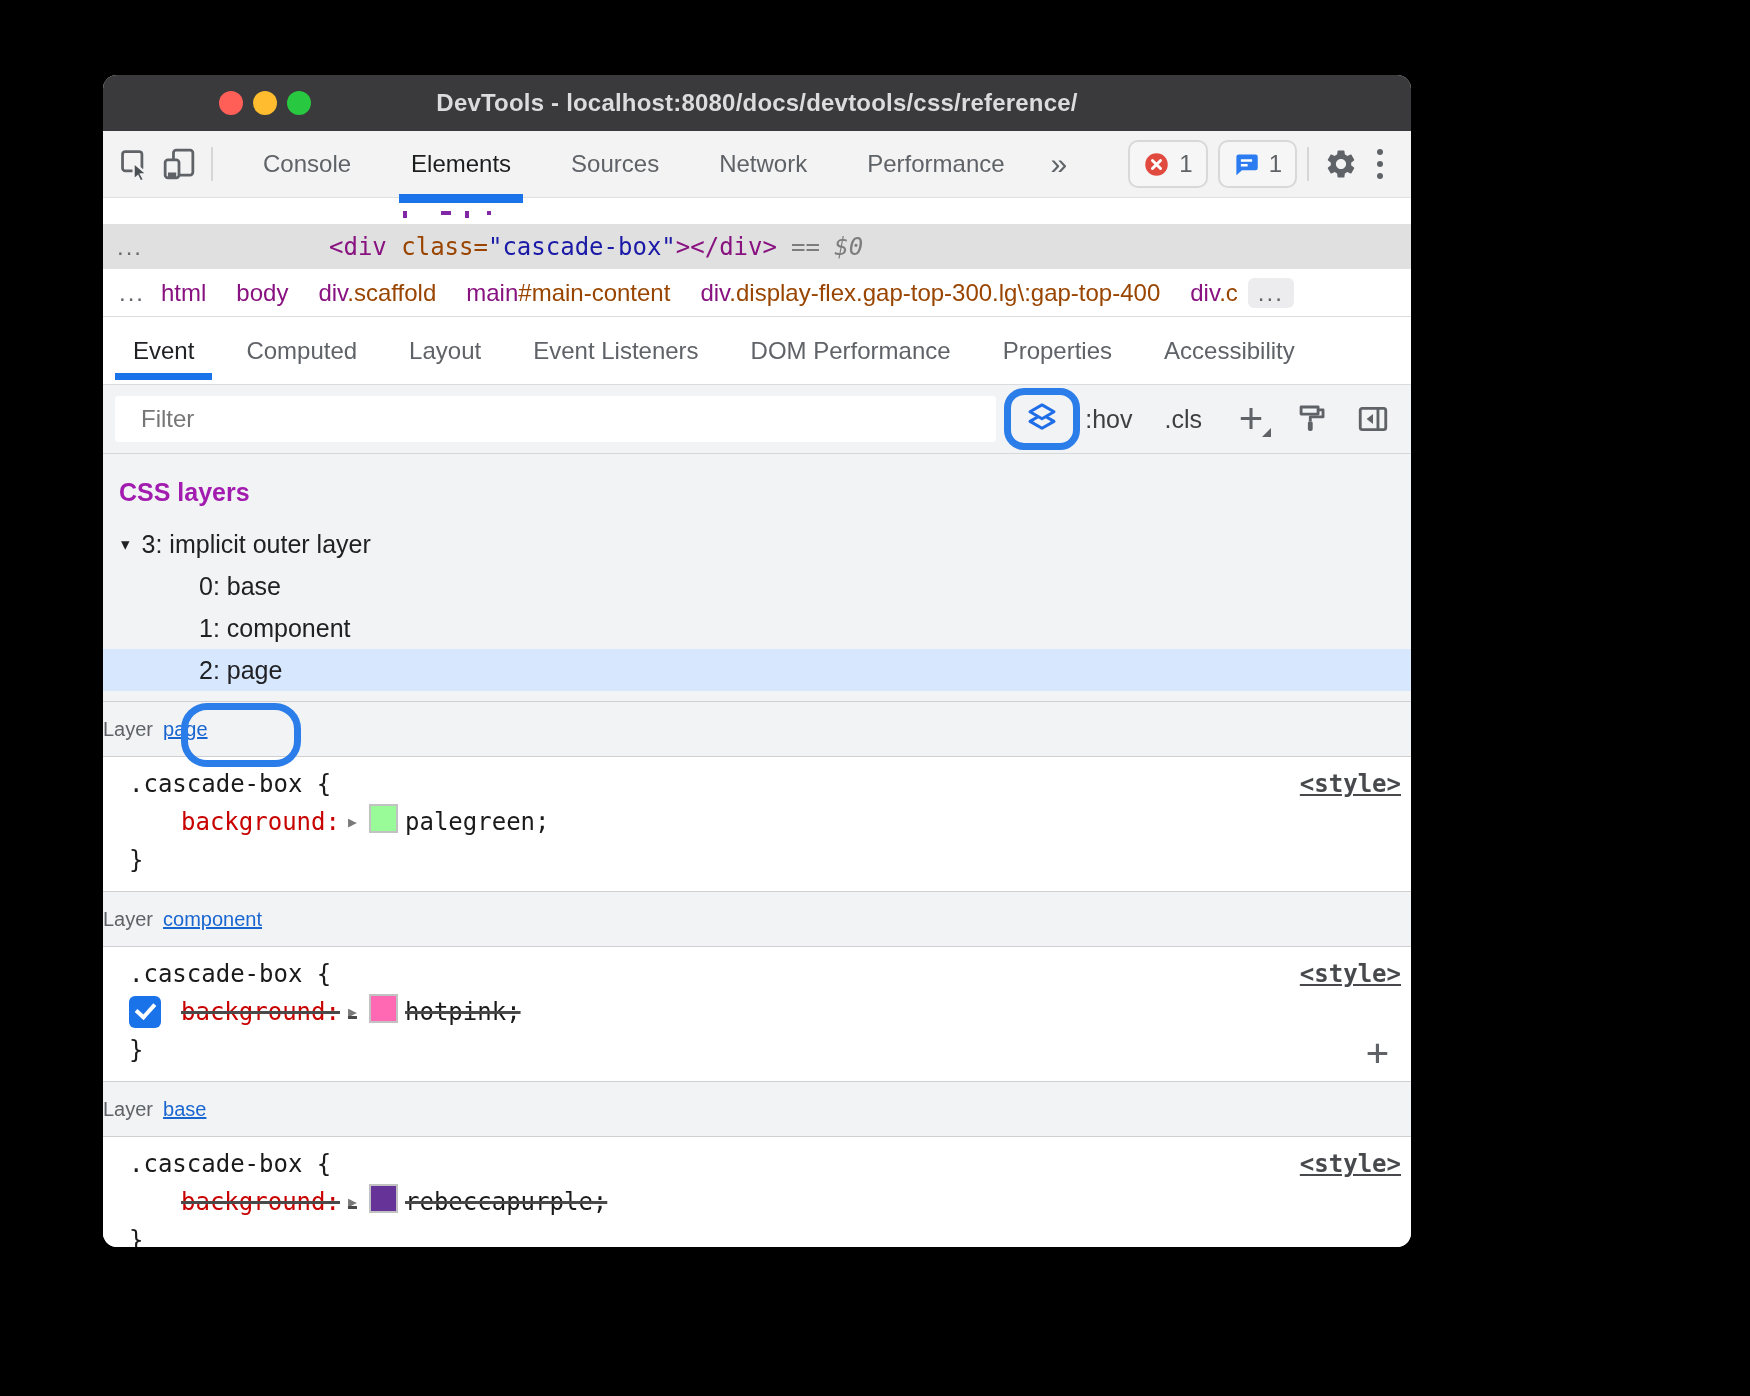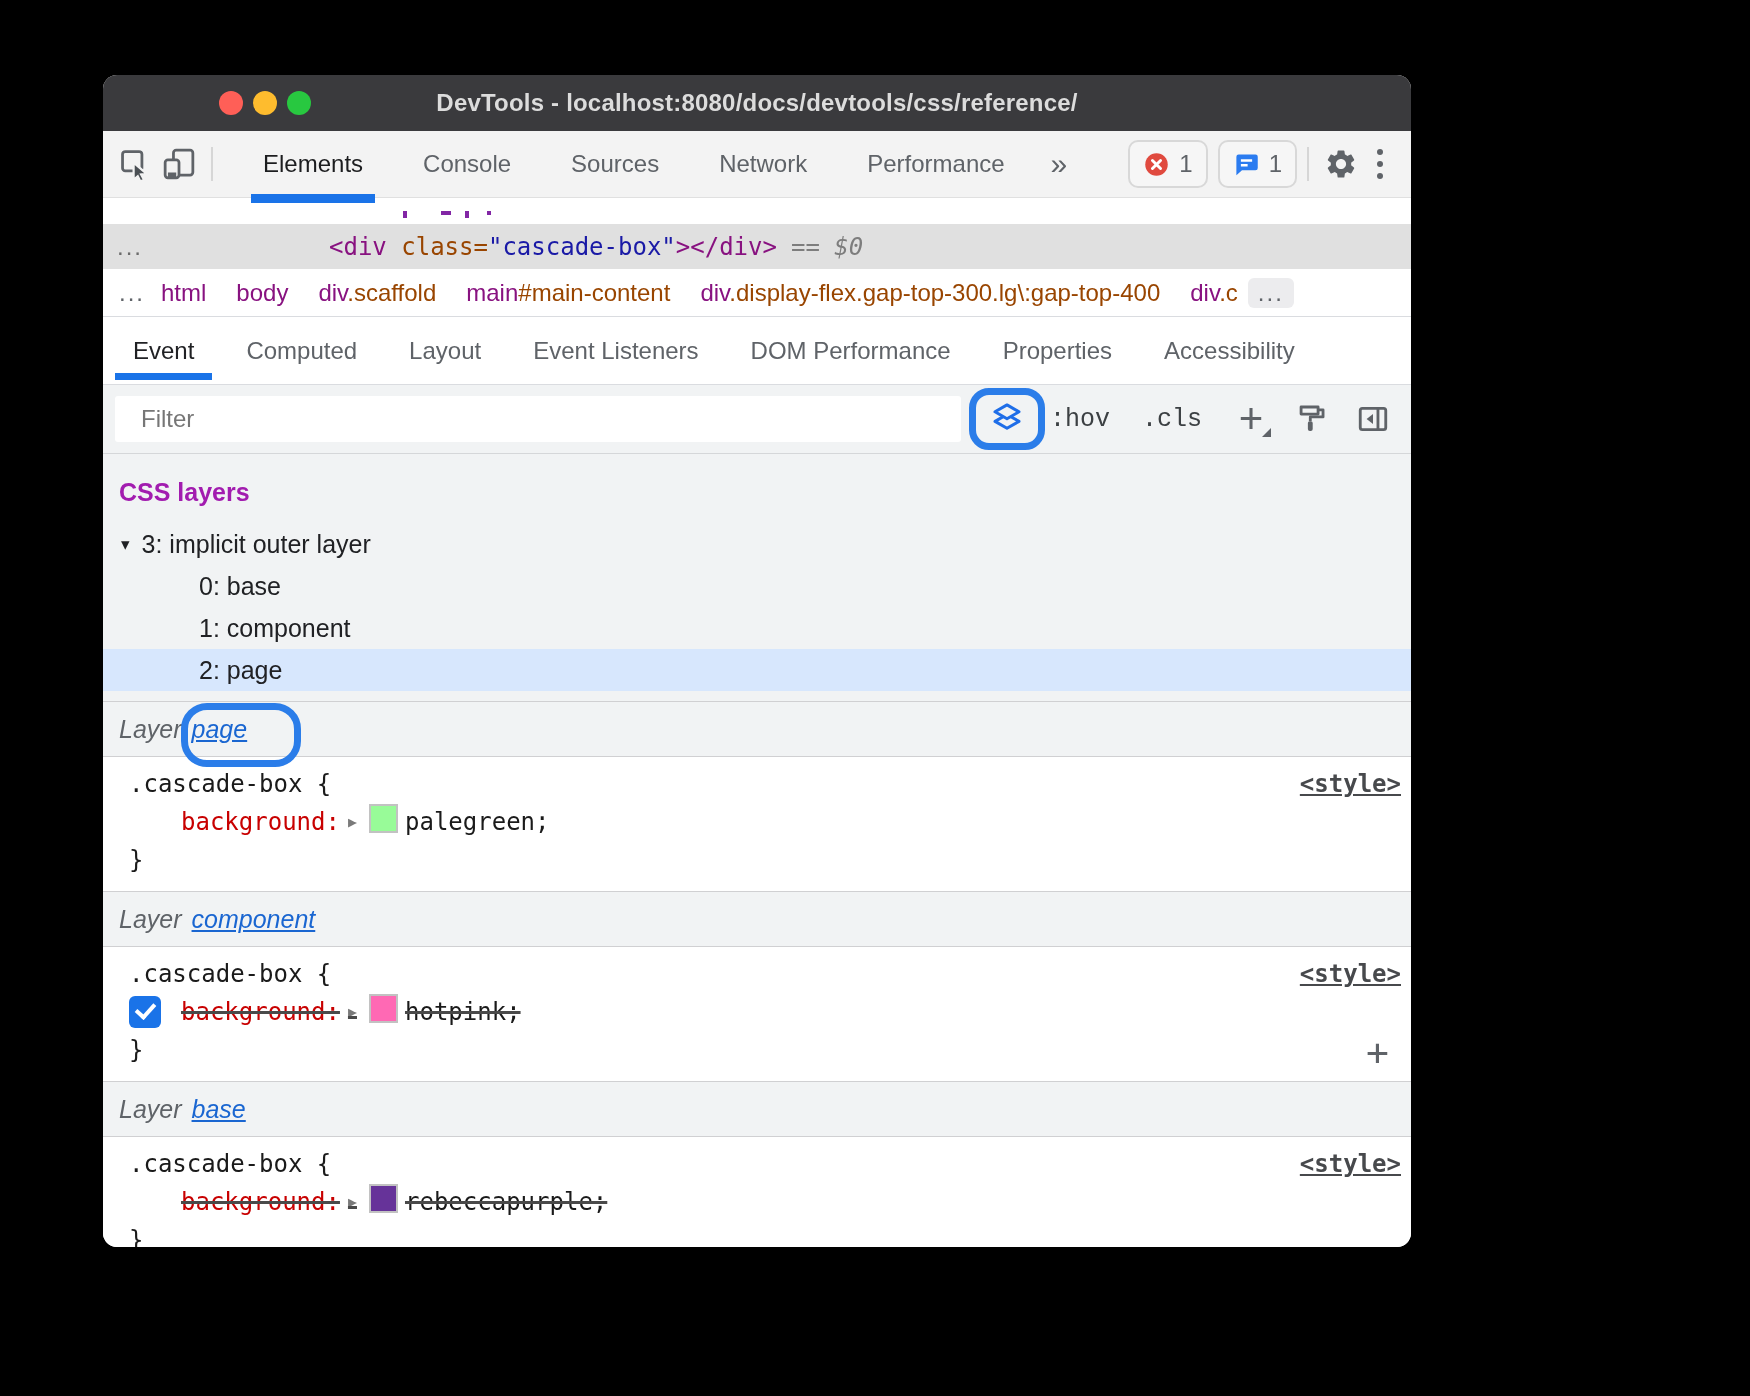--- a/index.html
+++ b/index.html
@@ -94,42 +94,42 @@
     flex:1;max-width:1044px;height:46px;background:#fff;border:none;outline:none;
     border-radius:3px;font-size:24px;color:#202124;padding:0 26px;font-family:"Liberation Sans",sans-serif;
   }
   .filter-input::placeholder{color:#767676;}
   .layers-btn{position:relative;width:48px;height:48px;margin-left:22px;display:flex;align-items:center;justify-content:center;}
   .ring{
     position:absolute;border:7px solid #2b7de9;border-radius:20px;pointer-events:none;z-index:9;
   }
   .ring.layers-ring{width:62px;height:48px;left:50%;top:50%;transform:translate(-50%,-50%);}
   .mono-btn{
-    font-family:Liberation Mono, monospace;font-size:25px;color:#3c4043;
+    font-family:Liberation Sans, sans-serif;font-size:25px;color:#3c4043;
     padding:0 13px;margin-left:6px;
   }
   .plus-btn{position:relative;margin-left:14px;width:44px;height:44px;display:flex;align-items:center;justify-content:center;
     font-size:42px;font-weight:300;color:#5f6368;line-height:1;}
   .plus-btn::after{
     content:"";position:absolute;right:2px;bottom:4px;width:0;height:0;
     border-left:9px solid transparent;border-bottom:9px solid #5f6368;
   }
   .icon-btn{width:48px;height:48px;margin-left:14px;display:flex;align-items:center;justify-content:center;}
   
   .layers-pane{background:#f1f3f4;padding:14px 0 10px 0;flex:0 0 auto;}
   .pane-title{font-size:25px;font-weight:700;color:#a21caf;padding:10px 16px 16px 16px;}
   .tree-row{height:42px;display:flex;align-items:center;font-size:25px;color:#202124;}
   .tree-root{padding-left:18px;}
   .tree-child{padding-left:96px;}
   .tree-child.selected{background:#d7e7fd;}
   .expander{font-size:17px;color:#202124;margin-right:12px;}
   
   .layer-header{
     height:54px;flex:0 0 54px;background:#f1f3f4;border-top:1px solid #d0d0d2;border-bottom:1px solid #d0d0d2;
-    display:flex;align-items:center;padding-left:16px;font-size:25px;color:#5f6368;position:relative;font-style:italic;
+    display:flex;align-items:center;font-size:20px;color:#5f6368;position:relative;
   }
   .layer-link{color:#1a66d1;text-decoration:underline;margin-left:10px;}
   .ring.page-ring{left:78px;top:1px;width:106px;height:50px;border-radius:26px;}
   .rule{background:#fff;padding:8px 0 12px 14px;position:relative;
     font-family:"DejaVu Sans Mono","Liberation Mono",monospace;font-size:24px;color:#1a1a1a;border-radius:16px;}
   .code-line{line-height:38px;padding-left:12px;white-space:nowrap;}
   .sel-line{display:flex;align-items:baseline;}
   .sel-line .grow{flex:1;}
   .style-link{color:#47494c;text-decoration:underline;margin-right:10px;font-weight:bold;}
   .prop-line{padding-left:64px;position:relative;}
@@ -171,25 +171,25 @@
     </div>
     <div class="tool-btn">
       <svg width="36" height="36" viewBox="0 0 26 26">
         <rect x="9" y="3" width="14" height="18" rx="2" fill="none" stroke="#5f6368" stroke-width="2"></rect>
         <rect x="3" y="10" width="10" height="13" rx="2" fill="#f3f3f3" stroke="#5f6368" stroke-width="2"></rect>
         <line x1="5" y1="20.8" x2="11" y2="20.8" stroke="#5f6368" stroke-width="3.4"></line>
       </svg>
     </div>
     <div class="vdiv"></div>
     <div class="panel-tabs">
+      <div class="ptab">
+          <span>Console</span>
+        </div>
       <div class="ptab selected">
           <span>Elements</span>
-        </div>
-      <div class="ptab">
-          <span>Console</span>
         </div>
       <div class="ptab">
           <span>Sources</span>
         </div>
       <div class="ptab">
           <span>Network</span>
         </div>
       <div class="ptab">
           <span>Performance</span>
         </div>

